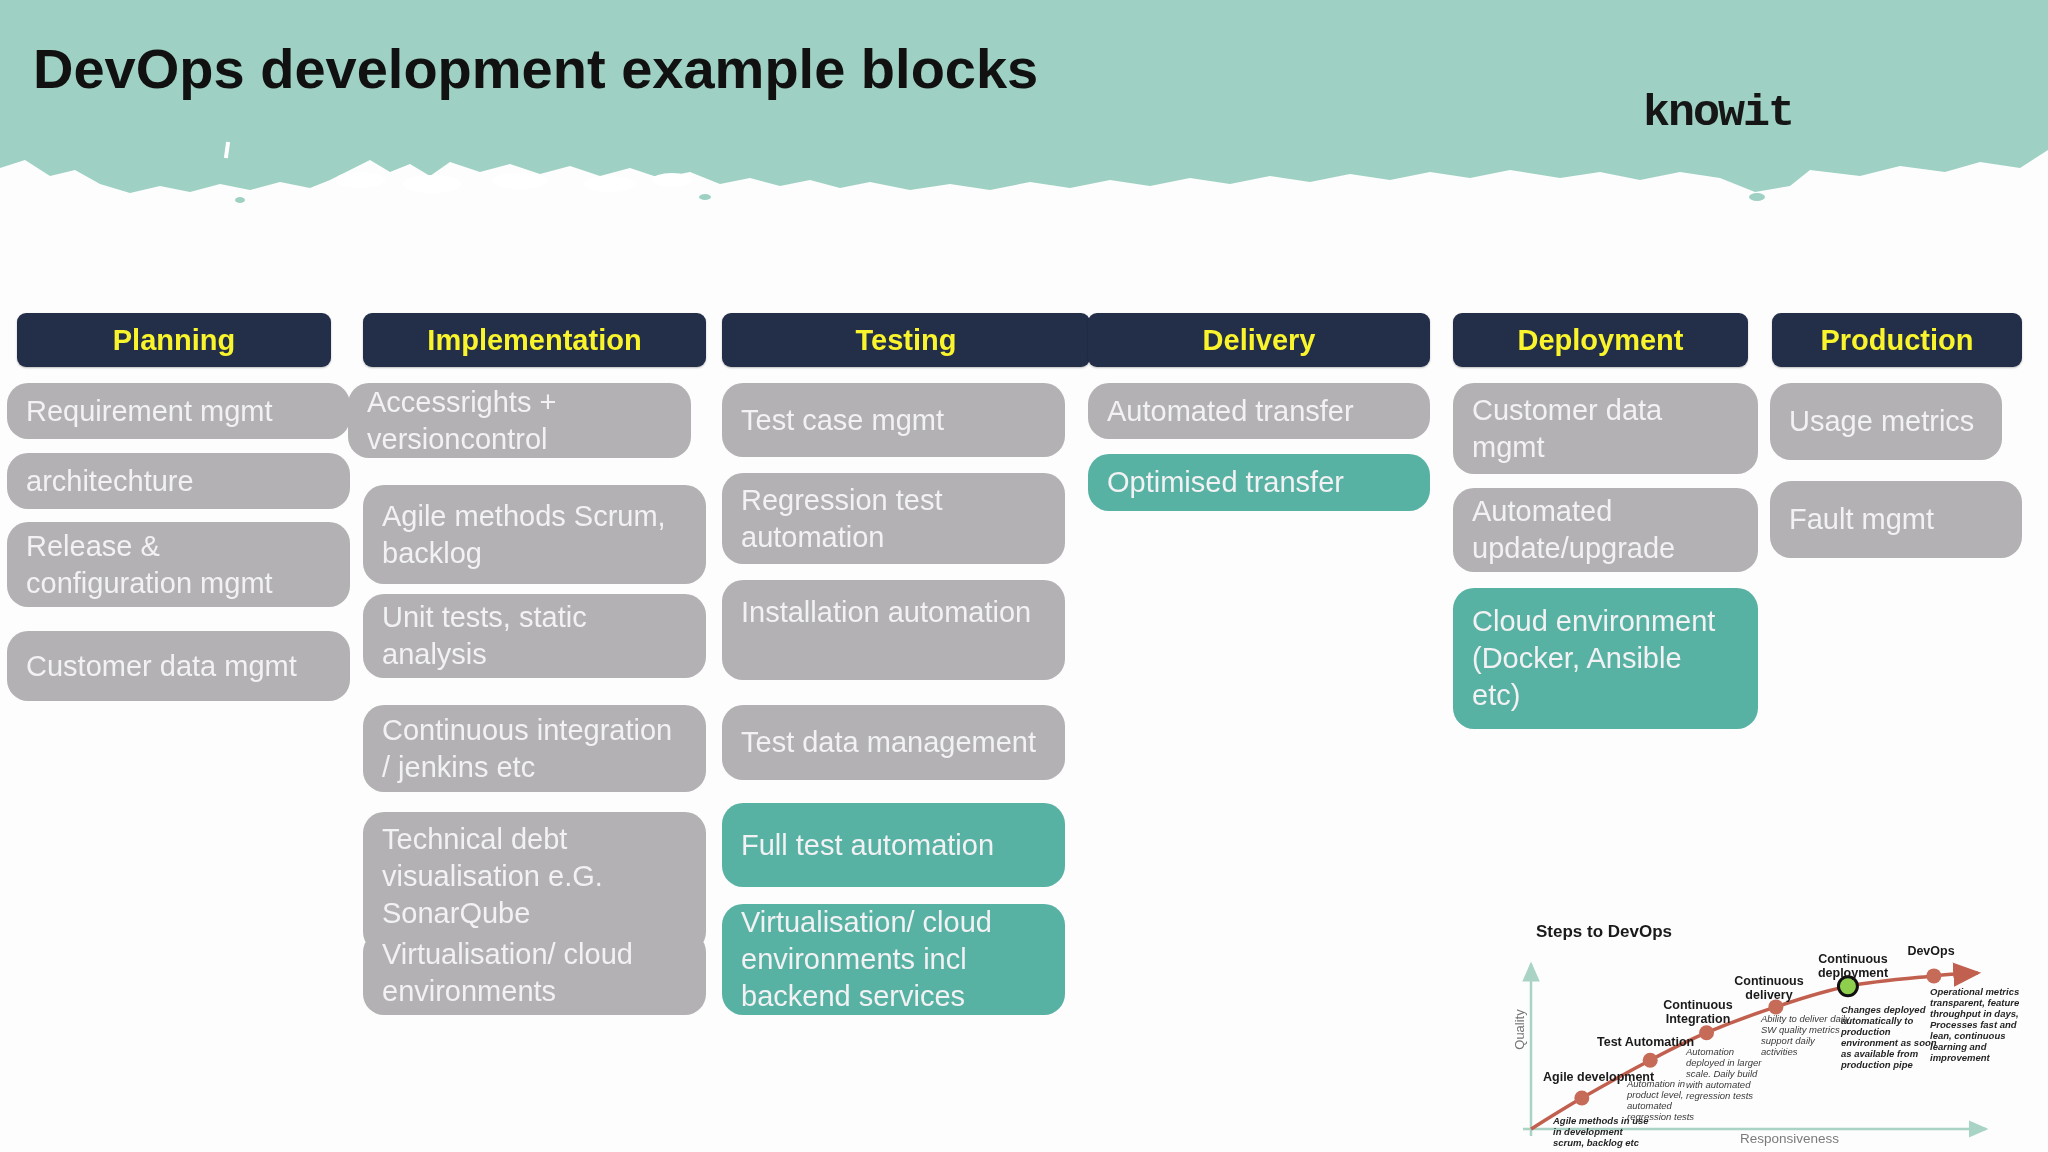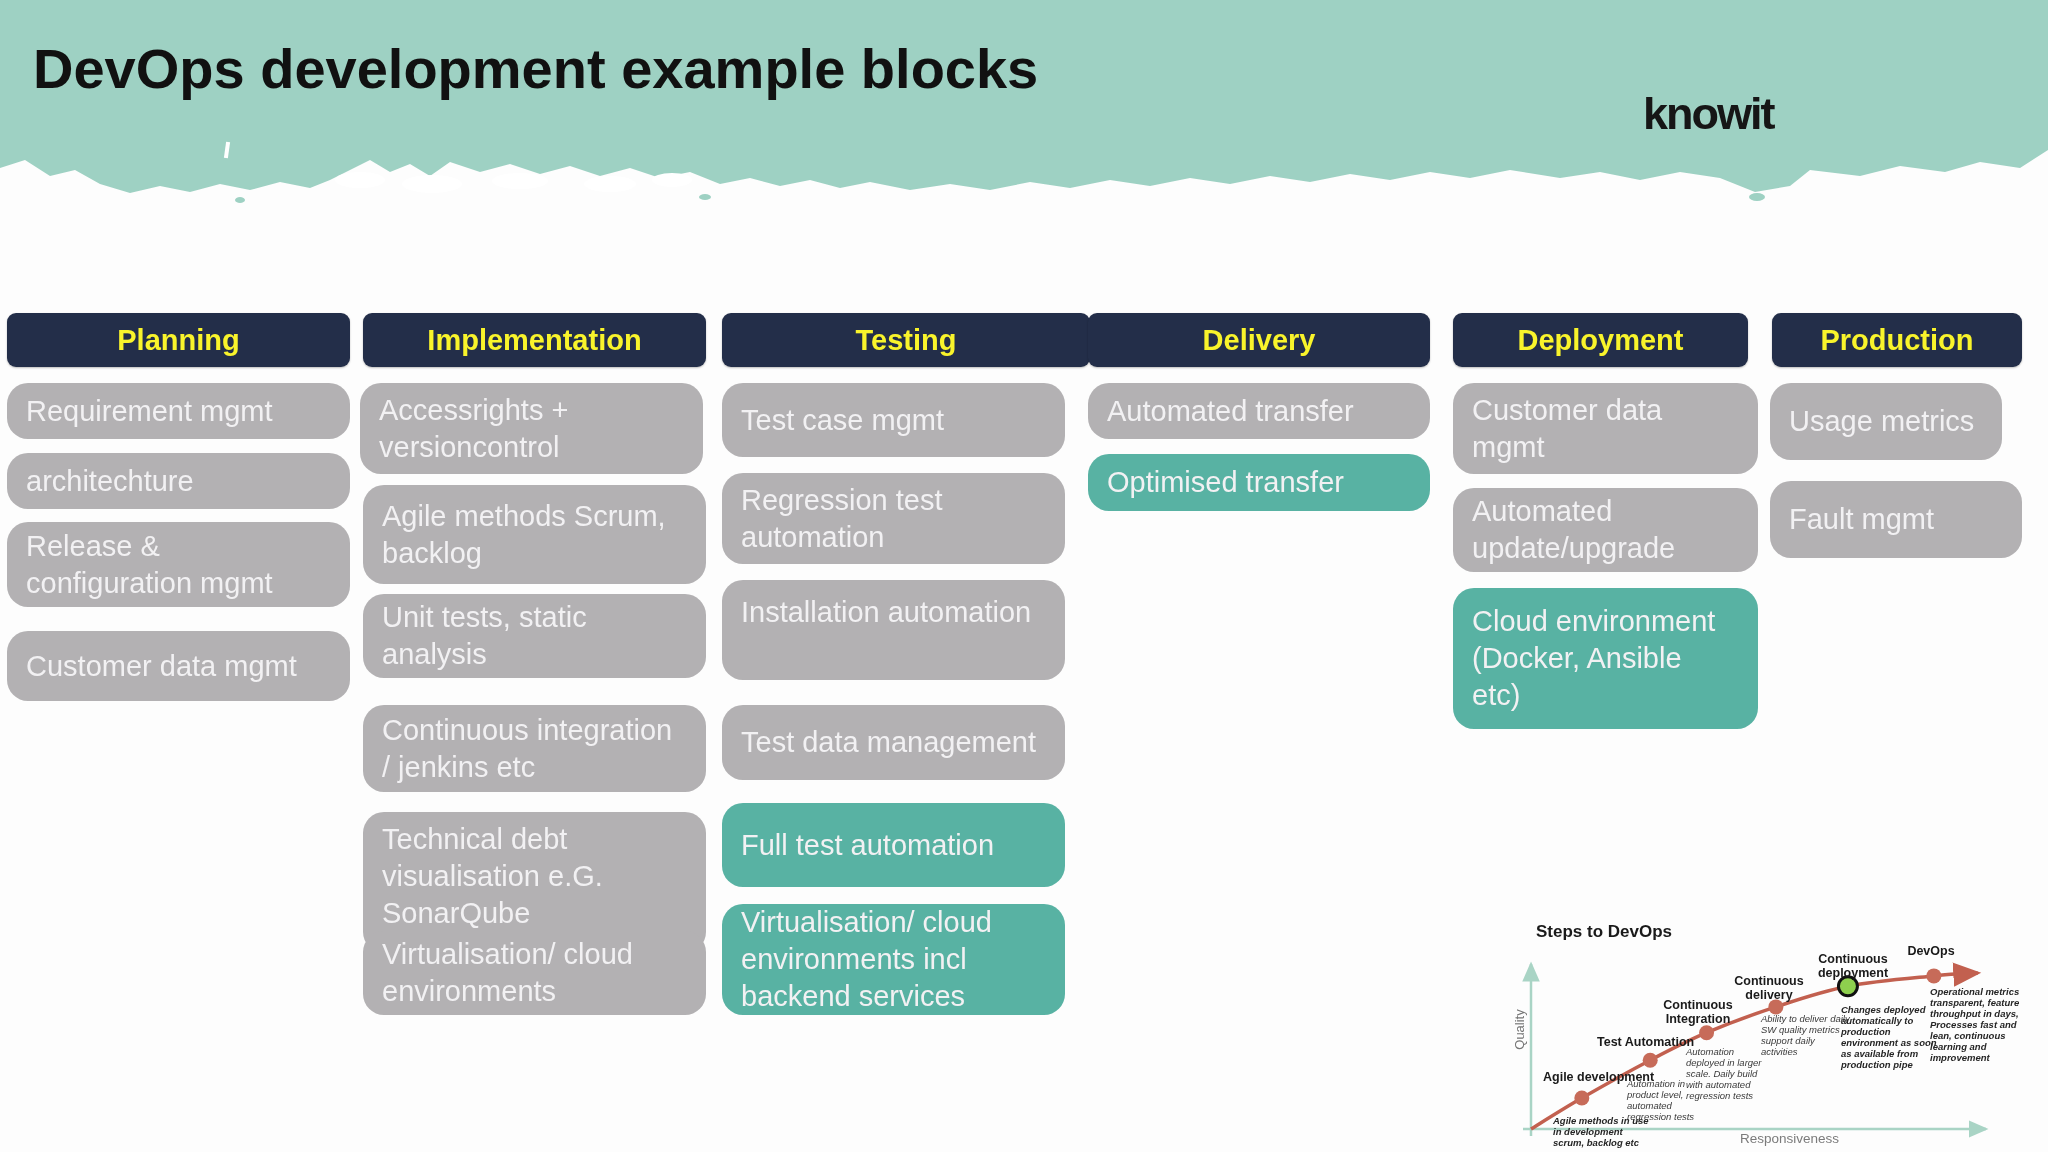--- a/index.html
+++ b/index.html
@@ -2,21 +2,21 @@
 <html><head>
 <meta charset="utf-8">
 <style>
   html,body{margin:0;padding:0;background:#ffffff;}
   #slide{position:relative;width:2048px;height:1152px;background:#fdfdfd;overflow:hidden;
          font-family:"Liberation Sans",sans-serif;}
   
   #band{position:absolute;left:0;top:0;}
   #title{position:absolute;left:33px;top:36px;font-size:56px;font-weight:bold;color:#111;
          letter-spacing:0px;}
-  #logo{position:absolute;left:1643px;top:88px;font-family:Liberation Sans, sans-serif;
+  #logo{position:absolute;left:1643px;top:88px;font-family:Liberation Mono, monospace;
         font-weight:bold;font-size:45px;color:#161616;letter-spacing:-2px;}
   
   .col-header{position:absolute;top:313px;height:54px;background:#232e49;border-radius:9px;
               color:#f9f42b;font-weight:bold;font-size:29px;display:flex;align-items:center;
               justify-content:center;box-shadow:0 1px 2px rgba(0,0,0,.25);}
   .block{position:absolute;border-radius:21px;color:#f2f1f3;font-size:29px;line-height:37px;
          display:flex;align-items:center;padding:0 8px 0 19px;box-sizing:border-box;
          white-space:pre-line;overflow:hidden;}
   .gray{background:#b3b1b3;}
   .teal{background:#58b2a3;}
@@ -56,34 +56,34 @@
     <ellipse cx="672" cy="180" rx="20" ry="7" fill="#ffffff"></ellipse>
     <rect x="225" y="142" width="4" height="16" fill="#ffffff" transform="rotate(8 227 150)"></rect>
     <ellipse cx="240" cy="200" rx="5" ry="3" fill="#9ed1c3"></ellipse>
     <ellipse cx="705" cy="197" rx="6" ry="3" fill="#9ed1c3"></ellipse>
     <ellipse cx="1757" cy="197" rx="8" ry="4" fill="#9ed1c3"></ellipse>
   </svg>
 
   <div id="title">DevOps development example blocks</div>
   <div id="logo">knowit</div>
 
-  <div class="col-header" style="left:7px;width:343px">Planning</div>
+  <div class="col-header" style="left:17px;width:314px">Planning</div>
   <div class="col-header" style="left:363px;width:343px">Implementation</div>
   <div class="col-header" style="left:722px;width:368px">Testing</div>
   <div class="col-header" style="left:1088px;width:342px">Delivery</div>
   <div class="col-header" style="left:1453px;width:295px">Deployment</div>
   <div class="col-header" style="left:1772px;width:250px">Production</div>
 
   <div class="block gray" style="left:7px;top:383px;width:343px;height:56px">Requirement mgmt</div>
   <div class="block gray" style="left:7px;top:453px;width:343px;height:56px">architechture</div>
   <div class="block gray" style="left:7px;top:522px;width:343px;height:85px">Release &amp;
 configuration mgmt</div>
   <div class="block gray" style="left:7px;top:631px;width:343px;height:70px">Customer data mgmt</div>
 
-  <div class="block gray" style="left:360px;top:383px;width:343px;height:91px">Accessrights +
+  <div class="block gray" style="left:348px;top:383px;width:343px;height:75px">Accessrights +
 versioncontrol</div>
   <div class="block gray" style="left:363px;top:485px;width:343px;height:99px">Agile methods Scrum,
 backlog</div>
   <div class="block gray" style="left:363px;top:594px;width:343px;height:84px">Unit tests, static
 analysis</div>
   <div class="block gray" style="left:363px;top:705px;width:343px;height:87px">Continuous integration
 / jenkins etc</div>
   <div class="block gray clip" style="left:363px;top:812px;width:343px;height:141px">Technical debt
 visualisation e.G.
 SonarQube</div>

